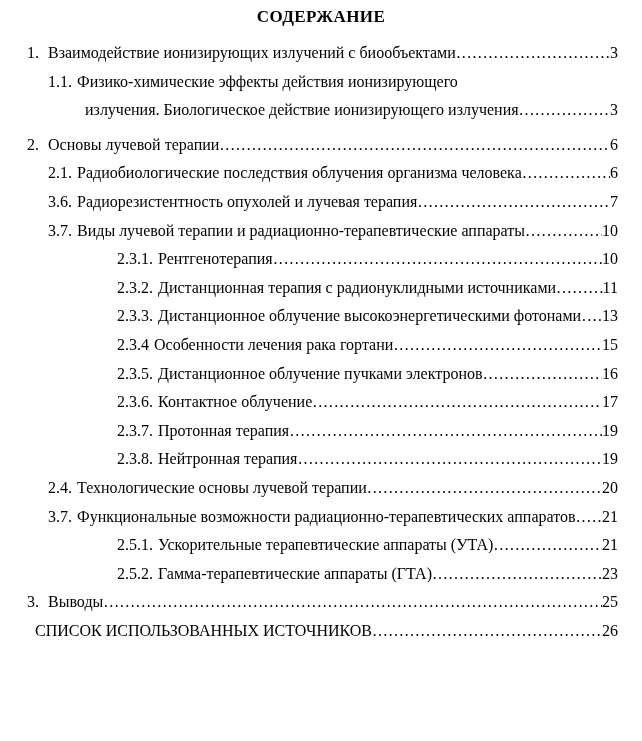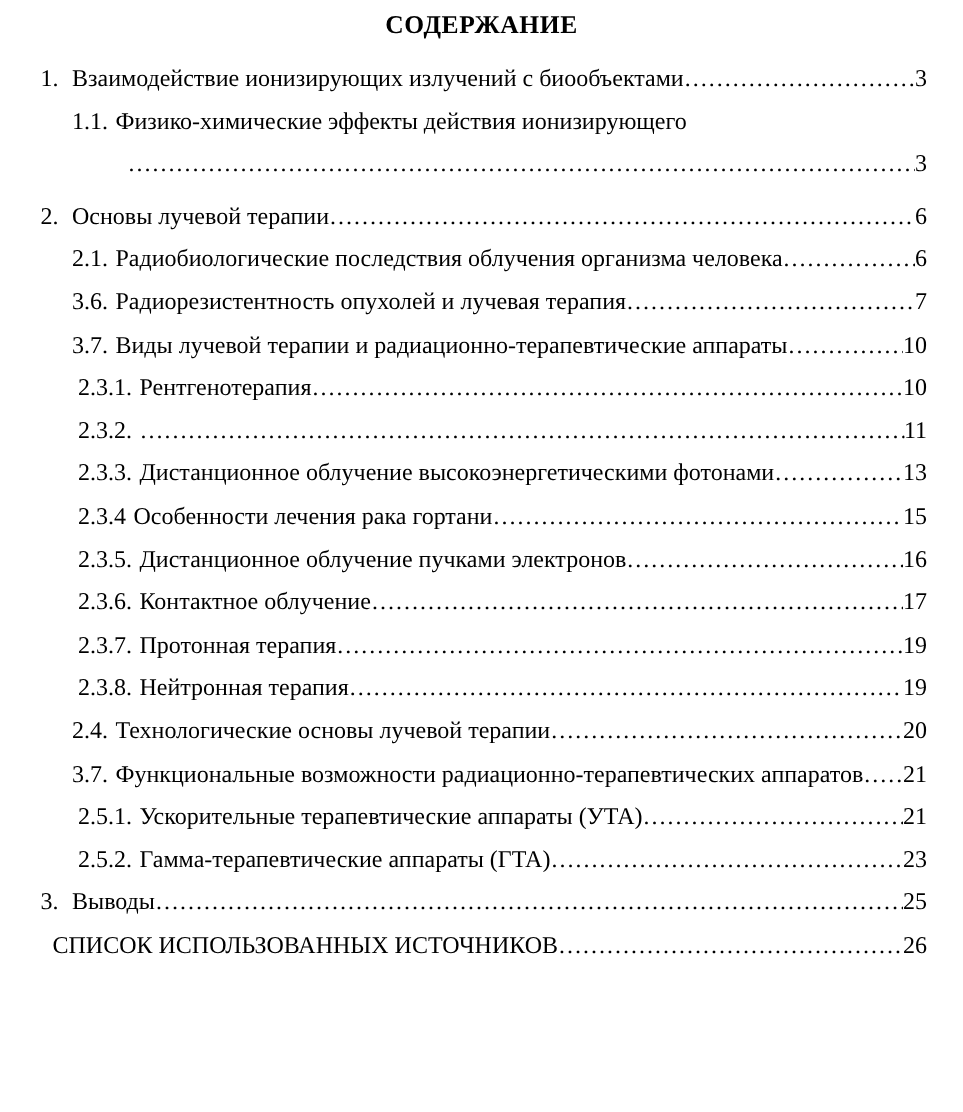--- a/index.html
+++ b/index.html
@@ -33,21 +33,21 @@
   .row {
     display: flex;
     align-items: baseline;
     font-size: 16px;
     line-height: 28.6px;
     white-space: nowrap;
   }
   .lvl0 { margin-left: 35px; }
   .lvl1 { margin-left: 27px; }
   .lvl2 { margin-left: 48px; }
-  .lvl3 { margin-left: 52px; }
+  .lvl3 { margin-left: 117px; }
   .cont { margin-left: 85px; }
   .gap-top { margin-top: 6px; }
   .num-wide { display: inline-block; min-width: 21px; }
   .num { margin-right: 5px; }
   .label { flex: 0 0 auto; }
   .leader {
     flex: 1 1 auto;
     overflow: hidden;
     white-space: nowrap;
   }
@@ -71,20 +71,21 @@
       <span class="leader"></span>
       <span class="pg">3</span>
     </div>
 
     <div class="row lvl2">
       <span class="num">1.1.</span>
       <span class="label">Физико-химические эффекты действия ионизирующего</span>
     </div>
 
     <div class="row cont">
+      <span class="label">излучения. Биологическое действие ионизирующего излучения</span>
       <span class="leader"></span>
       <span class="pg">3</span>
     </div>
 
 
     <div class="row lvl1 gap-top">
       <span class="num-wide">2.</span>
       <span class="label">Основы лучевой терапии</span>
       <span class="leader"></span>
       <span class="pg">6</span>
@@ -113,20 +114,21 @@
 
     <div class="row lvl3">
       <span class="num">2.3.1.</span>
       <span class="label">Рентгенотерапия</span>
       <span class="leader"></span>
       <span class="pg">10</span>
     </div>
 
     <div class="row lvl3">
       <span class="num">2.3.2.</span>
+      <span class="label">Дистанционная терапия с радионуклидными источниками</span>
       <span class="leader"></span>
       <span class="pg">11</span>
     </div>
 
     <div class="row lvl3">
       <span class="num">2.3.3.</span>
       <span class="label">Дистанционное облучение высокоэнергетическими фотонами</span>
       <span class="leader"></span>
       <span class="pg">13</span>
     </div>

